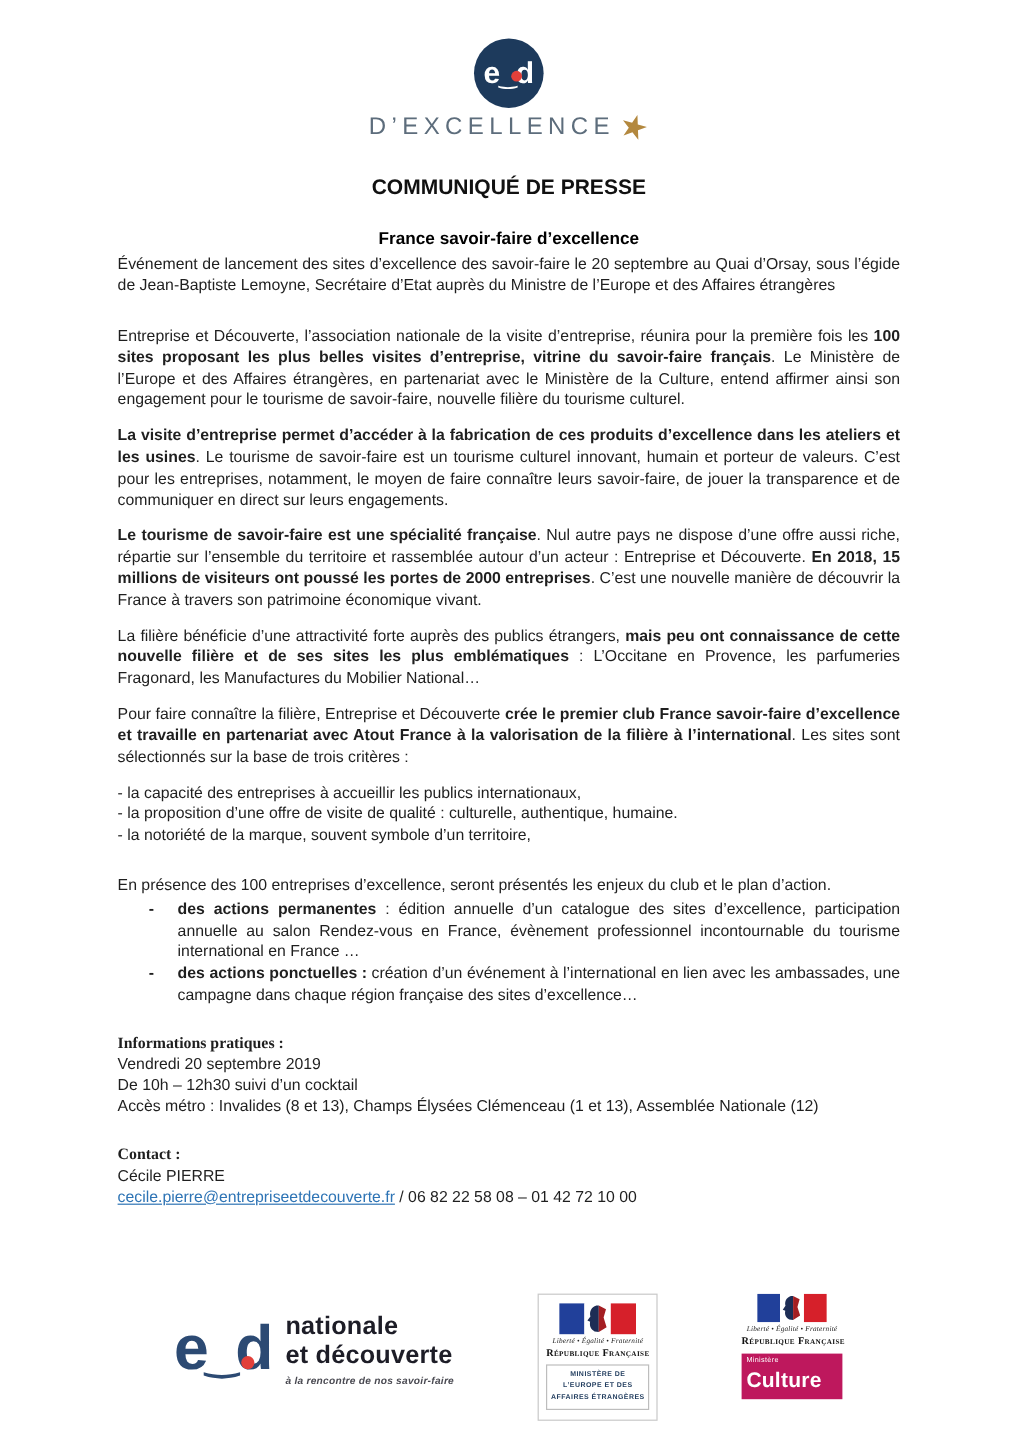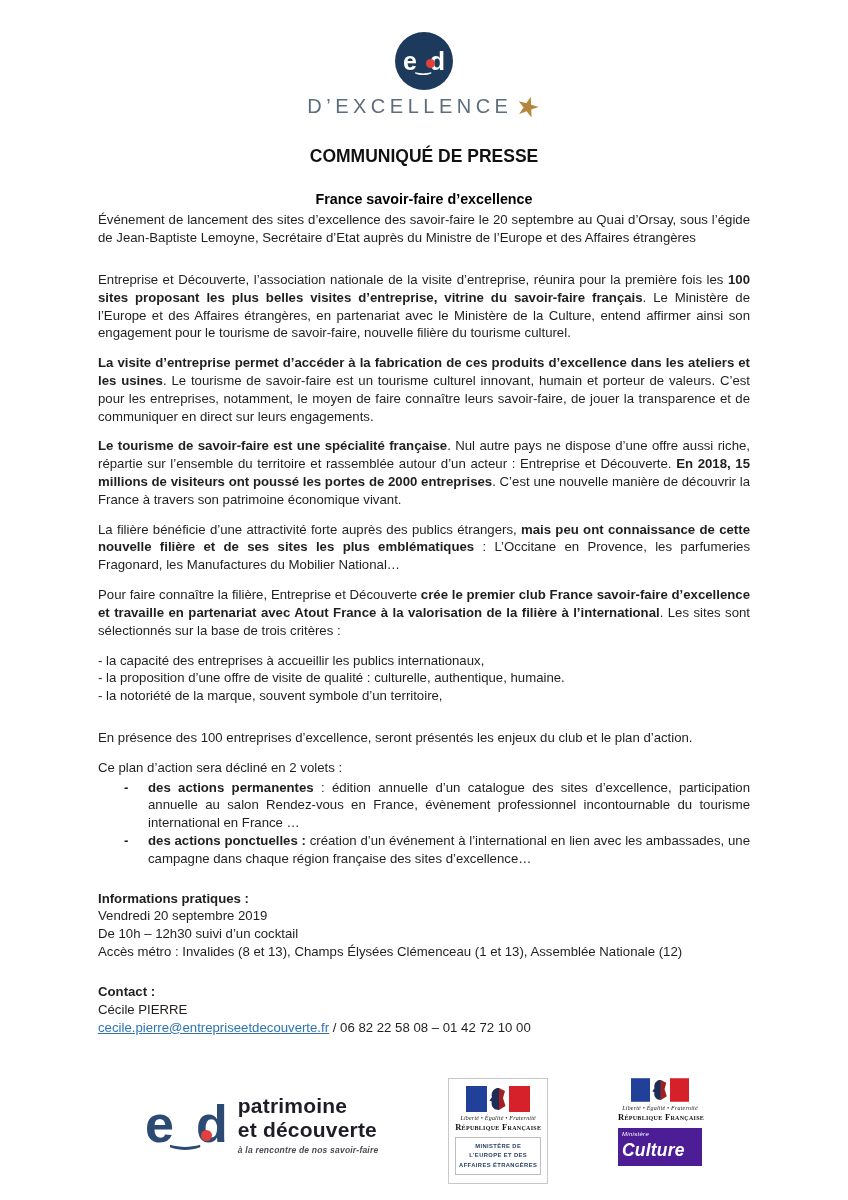--- a/index.html
+++ b/index.html
@@ -47,21 +47,21 @@
   .body-text { margin-top:2px; font-size:13.2px; line-height:1.35; }
   .para { text-align:justify; margin-top:12px; }
   .para.first { margin-top:2px; }
   .para.gap-lg { margin-top:24px; }
   .plain-lines .line { text-align:left; }
   .criteria { margin-top:12px; }
   .volets { margin-top:2px; }
   .volet { display:flex; margin-top:0; }
   .volet .marker { width:24px; padding-left:26px; box-sizing:content-box; flex:0 0 auto; font-weight:bold; }
   .volet .content { flex:1; text-align:justify; }
-  .section-heading { font-weight:bold; }
+  .section-heading { font-weight:bold;font-family:Liberation Serif, serif; }
   .infos { margin-top:22px; }
   .contact { margin-top:22px; }
   .contact-line a { color:#2e74b5; text-decoration:underline; }
 
   
   .footer {
     position:absolute; left:0; bottom:16px; width:848px;
     display:flex; align-items:flex-start; justify-content:space-between;
     padding:0 146px 0 145px;
   }
@@ -84,22 +84,22 @@
   .republic { margin-top:1px; font-family:"Liberation Serif", serif; font-variant:small-caps;
     font-weight:bold; font-size:8.5px; color:#111; letter-spacing:0.3px; white-space:nowrap; }
   .ministry-box {
     margin:5px auto 0 auto; border:1px solid #bdbdbd; padding:4px 2px; width:86px;
     font-size:5.8px; font-weight:bold; color:#1e3a5c; letter-spacing:0.4px; line-height:1.6;
     text-transform:uppercase;
   }
 
   .culture-logo { width:84px; text-align:center; }
   .culture-box {
-    margin-top:6px; background:#4c1d95; color:#fff; text-align:left;
-    padding:3px 4px 5px 4px; height:38px; position:relative;font-style:italic;
+    margin-top:6px; background:#be185d; color:#fff; text-align:left;
+    padding:3px 4px 5px 4px; height:38px; position:relative;
   }
   .culture-box .min { display:block; font-size:6px; letter-spacing:0.3px; }
   .culture-box .cult { display:block; font-weight:bold; font-size:17.5px; letter-spacing:0.2px; margin-top:3px; }
 </style>
 </head>
 <body>
 
 <div class="page">
 
   <div class="brand">
@@ -130,21 +130,20 @@
     <p class="para"><span>La filière bénéficie d’une attractivité forte auprès des publics étrangers, </span><b>mais peu ont connaissance de cette nouvelle filière et de ses sites les plus emblématiques</b><span> : L’Occitane en Provence, les parfumeries Fragonard, les Manufactures du Mobilier National…</span></p>
     <p class="para"><span>Pour faire connaître la filière, Entreprise et Découverte </span><b>crée le premier club France savoir-faire d’excellence et travaille en partenariat avec Atout France à la valorisation de la filière à l’international</b><span>. Les sites sont sélectionnés sur la base de trois critères :</span></p>
 
     <div class="criteria plain-lines">
       <div class="line">- la capacité des entreprises à accueillir les publics internationaux,</div>
       <div class="line">- la proposition d’une offre de visite de qualité : culturelle, authentique, humaine.</div>
       <div class="line">- la notoriété de la marque, souvent symbole d’un territoire,</div>
     </div>
 
     <p class="para gap-lg">En présence des 100 entreprises d’excellence, seront présentés les enjeux du club et le plan d’action.</p>
-    <p class="para">Ce plan d’action sera décliné en 2 volets :</p>
 
     <div class="volets">
       <div class="volet">
         <span class="marker">-</span>
         <span class="content"><b>des actions permanentes</b><span> : édition annuelle d’un catalogue des sites d’excellence, participation annuelle au salon Rendez-vous en France, évènement professionnel incontournable du tourisme international en France …</span></span>
       </div>
       <div class="volet">
         <span class="marker">-</span>
         <span class="content"><b>des actions ponctuelles :</b><span> création d’un événement à l’international en lien avec les ambassades, une campagne dans chaque région française des sites d’excellence…</span></span>
       </div>
@@ -169,21 +168,21 @@
   <div class="footer">
 
     <div class="ed-logo">
       <span class="ed-mono">
         <span>e</span>
           <span class="tie">‿</span>
           <span>d</span>
         <span class="dot"></span>
       </span>
       <span class="ed-text">
-        <div class="nm">patrimoine</div>
+        <div class="nm">nationale</div>
         <div class="nm">et découverte</div>
         <div class="tagline">à la rencontre de nos savoir-faire</div>
       </span>
     </div>
 
     <div class="gov-logo">
       <svg class="flag" width="64" height="26" viewBox="0 0 64 26">
         <rect x="0" y="0" width="21" height="26" fill="#21409a"></rect>
         <rect x="21" y="0" width="22" height="26" fill="#ffffff"></rect>
         <rect x="43" y="0" width="21" height="26" fill="#d6202a"></rect>

